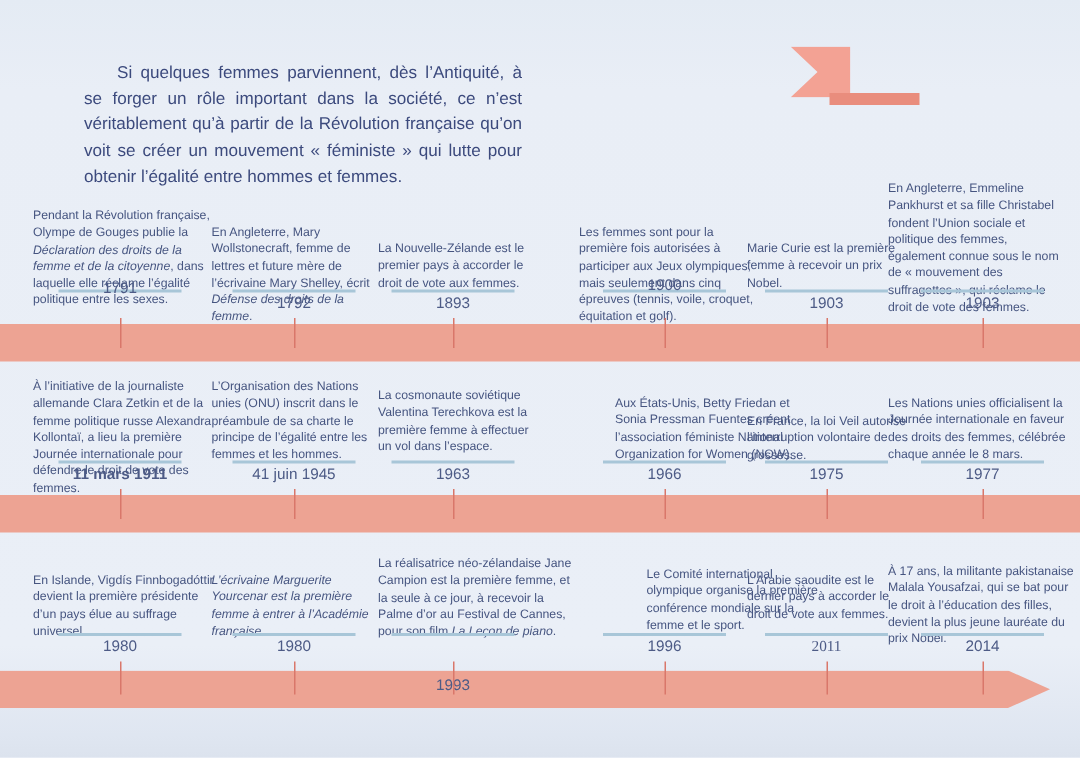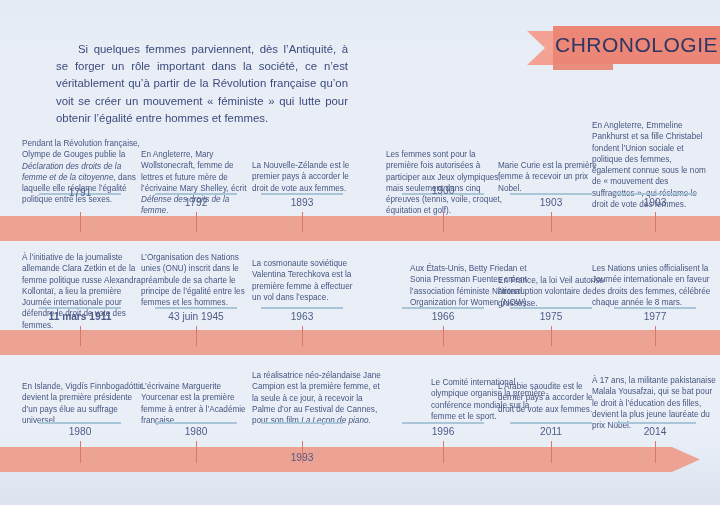--- a/index.html
+++ b/index.html
@@ -138,23 +138,20 @@
   }
 </style>
 </head>
 <body>
 
 <div id="page">
 
   <div id="banner">
     <div class="ribbon-tail"></div>
     <div class="ribbon-fold"></div>
-    <div class="ribbon-main">
-      <span id="banner-title">CHRONOLOGIE</span>
-    </div>
   </div>
 
   <div id="intro">Si quelques femmes parviennent, dès l’Antiquité, à se forger un rôle important dans la société, ce n’est véritablement qu’à partir de la Révolution française qu’on voit se créer un mouvement « féministe » qui lutte pour obtenir l’égalité entre hommes et femmes.</div>
 
   <div id="rows-host">
       <div class="row">
         <div class="bar" style="top: 216px; height: 25px;"></div>
         <div class="entry" style="left: 22px; top: 138px; width: 126px;">
           <div class="entry-text">Pendant la Révolution française, Olympe de Gouges publie la <i>Déclaration des droits de la femme et de la citoyenne</i>, dans laquelle elle réclame l’égalité politique entre les sexes.</div>
         </div>
@@ -197,21 +194,21 @@
         <div class="entry" style="left: 22px; top: 252px; width: 126px;">
           <div class="entry-text">À l’initiative de la journaliste allemande Clara Zetkin et de la femme politique russe Alexandra Kollontaï, a lieu la première Journée internationale pour défendre le droit de vote des femmes.</div>
         </div>
         <div class="date-rule" style="position: absolute; left: 39px; top: 307px; margin: 0px;"></div>
         <div class="date-label" style="position: absolute; left: 20px; top: 310px; width: 120px; font-weight: bold;">11 mars 1911</div>
         <div class="tick" style="left: 80px; top: 326px; height: 19.5px;"></div>
         <div class="entry" style="left: 141px; top: 252px; width: 118px;">
           <div class="entry-text">L’Organisation des Nations unies (ONU) inscrit dans le préambule de sa charte le principe de l’égalité entre les femmes et les hommes.</div>
         </div>
         <div class="date-rule" style="position: absolute; left: 155px; top: 307px; margin: 0px;"></div>
-        <div class="date-label" style="position: absolute; left: 136px; top: 310px; width: 120px;">43 juin 1945</div>
+        <div class="date-label" style="position: absolute; left: 136px; top: 310px; width: 120px;">41 juin 1945</div>
         <div class="tick" style="left: 196px; top: 326px; height: 19.5px;"></div>
         <div class="entry" style="left: 252px; top: 258px; width: 110px;">
           <div class="entry-text">La cosmonaute soviétique Valentina Terechkova est la première femme à effectuer un vol dans l’espace.</div>
         </div>
         <div class="date-rule" style="position: absolute; left: 261px; top: 307px; margin: 0px;"></div>
         <div class="date-label" style="position: absolute; left: 242px; top: 310px; width: 120px;">1963</div>
         <div class="tick" style="left: 302px; top: 326px; height: 19.5px;"></div>
         <div class="entry" style="left: 386px; top: 263px; width: 124px; margin-left: 24px;">
           <div class="entry-text">Aux États-Unis, Betty Friedan et Sonia Pressman Fuentes créent l’association féministe National Organization for Women (NOW).</div>
         </div>
@@ -232,21 +229,21 @@
         <div class="tick" style="left: 655px; top: 326px; height: 19.5px;"></div>
       </div>
       <div class="row">
         <div class="bar arrow" style="top: 447px; height: 25px;"></div>
         <div class="entry" style="left: 22px; top: 381px; width: 124px;">
           <div class="entry-text">En Islande, Vigdís Finnbogadóttir devient la première présidente d’un pays élue au suffrage universel.</div>
         </div>
         <div class="date-rule" style="position: absolute; left: 39px; top: 422px; margin: 0px;"></div>
         <div class="date-label" style="position: absolute; left: 20px; top: 425px; width: 120px;">1980</div>
         <div class="tick" style="left: 80px; top: 441px; height: 21.5px;"></div>
-        <div class="entry" style="left: 141px; top: 381px; width: 114px;">
+        <div class="entry" style="left: 141px; top: 381px; width: 114px; font-style: italic;">
           <div class="entry-text">L’écrivaine Marguerite Yourcenar est la première femme à entrer à l’Académie française.</div>
         </div>
         <div class="date-rule" style="position: absolute; left: 155px; top: 422px; margin: 0px;"></div>
         <div class="date-label" style="position: absolute; left: 136px; top: 425px; width: 120px;">1980</div>
         <div class="tick" style="left: 196px; top: 441px; height: 21.5px;"></div>
         <div class="entry" style="left: 252px; top: 370px; width: 130px;">
           <div class="entry-text">La réalisatrice néo-zélandaise Jane Campion est la première femme, et la seule à ce jour, à recevoir la Palme d’or au Festival de Cannes, pour son film <i>La Leçon de piano</i>.</div>
         </div>
         <div class="date-rule" style="position: absolute; left: 261px; top: 422px; margin: 0px;"></div>
         <div class="date-label" style="position: absolute; left: 242px; top: 425px; width: 120px; margin-top: 27px;">1993</div>
@@ -254,21 +251,21 @@
         <div class="entry" style="left: 386px; top: 377px; width: 122px; margin-left: 45px;">
           <div class="entry-text">Le Comité international olympique organise la première conférence mondiale sur la femme et le sport.</div>
         </div>
         <div class="date-rule" style="position: absolute; left: 402px; top: 422px; margin: 0px;"></div>
         <div class="date-label" style="position: absolute; left: 383px; top: 425px; width: 120px; text-align: center;">1996</div>
         <div class="tick" style="left: 443px; top: 441px; height: 21.5px;"></div>
         <div class="entry" style="left: 498px; top: 381px; width: 108px;">
           <div class="entry-text">L’Arabie saoudite est le dernier pays à accorder le droit de vote aux femmes.</div>
         </div>
         <div class="date-rule" style="position: absolute; left: 510px; top: 422px; margin: 0px;"></div>
-        <div class="date-label" style="position: absolute; left: 491px; top: 425px; width: 120px;">2011</div>
+        <div class="date-label" style="position: absolute; left: 491px; top: 425px; width: 120px; font-family: Liberation Serif, serif;">2011</div>
         <div class="tick" style="left: 551px; top: 441px; height: 21.5px;"></div>
         <div class="entry" style="left: 592px; top: 375px; width: 124px;">
           <div class="entry-text">À 17 ans, la militante pakistanaise Malala Yousafzai, qui se bat pour le droit à l’éducation des filles, devient la plus jeune lauréate du prix Nobel.</div>
         </div>
         <div class="date-rule" style="position: absolute; left: 614px; top: 422px; margin: 0px;"></div>
         <div class="date-label" style="position: absolute; left: 595px; top: 425px; width: 120px;">2014</div>
         <div class="tick" style="left: 655px; top: 441px; height: 21.5px;"></div>
       </div>
     </div>
 

